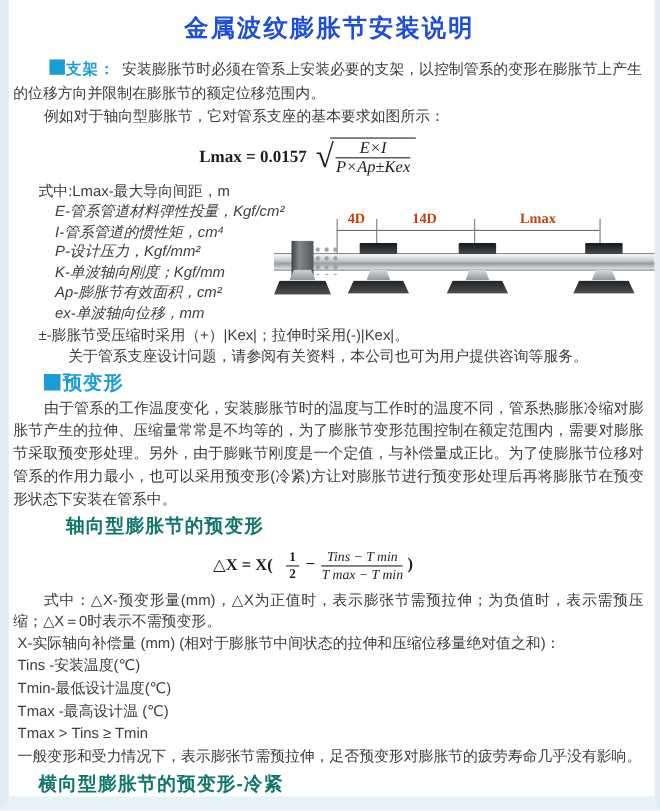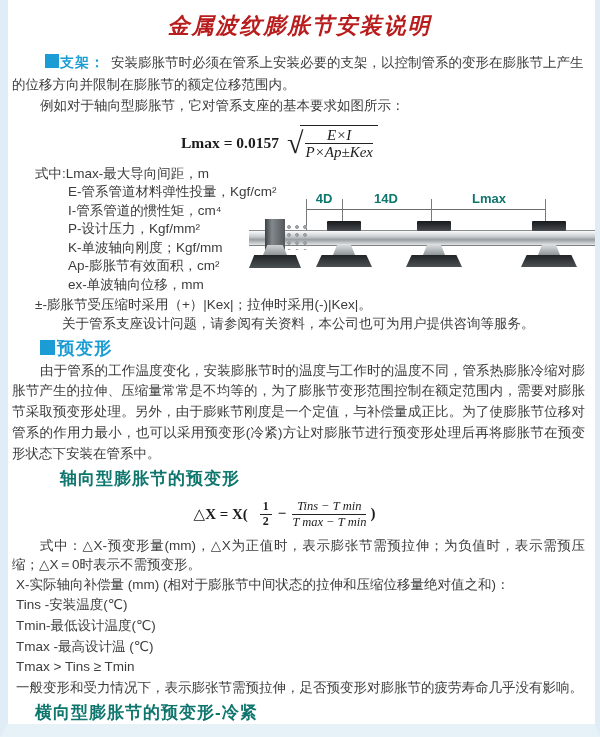--- a/index.html
+++ b/index.html
@@ -5,22 +5,22 @@
   html,body{margin:0;padding:0;background:#ffffff;}
   .page{
     position:relative; width:600px; height:737px; box-sizing:border-box;
     background:#ffffff;
     border-left:8px solid #e1edf6; border-right:5px solid #e1edf6; border-bottom:13px solid #e7f1f8;
     padding:8px 8px 0 4px; overflow:hidden;
     font-family:"Liberation Sans","DejaVu Sans",sans-serif;
     color:#3c3c3c; font-size:13.5px;
   }
   .title{
-    margin:4px 0 12px; text-align:center; color:#b91c1c;
-    font-size:22px; font-weight:bold; letter-spacing:2px; line-height:28px;font-style:italic;
+    margin:4px 0 12px; text-align:center; color:#1d4ed8;
+    font-size:22px; font-weight:bold; letter-spacing:2px; line-height:28px;
   }
   .para{line-height:21.5px; margin:0;}
   .support-para{margin-top:6px; text-indent:0;}
   .support-first{ text-indent:33px; }
   .marker{display:inline-block; width:14px; height:14px; background:#1b9cd4; vertical-align:-1px; margin-right:1px;}
   .support-label{color:#1b9cd4; font-weight:bold; font-size:14px; letter-spacing:1px; margin-right:6px;}
   .example{ text-indent:28px; }
   
   .formula{display:flex; align-items:center; justify-content:center;
     font-family:"Liberation Serif","DejaVu Serif",serif; color:#1c1c1c;}
@@ -36,35 +36,35 @@
   .sfrac .num{border-bottom:1px solid #222; padding:0 3px 1px;}
   .sfrac.it{font-style:italic; font-weight:normal; font-size:12.5px; line-height:14px;}
   .formula-dx{margin:6px 30px 4px 0; height:36px; font-size:15px;}
   .formula-dx .f-lhs,.formula-dx .f-close{font-weight:bold; font-size:15px;}
   .f-minus{margin:0 2px; font-weight:bold;}
   .formula-dy{margin:4px 40px 2px 0; height:30px;}
   .formula-dy .f-rhs{font-weight:bold; font-size:15px; margin-left:4px;}
   
   .defs{line-height:18.6px;}
   .defs-lead{margin-left:23px;}
-  .def-item{margin-left:56px;}
+  .def-item{margin-left:38px;font-style:italic;}
   .pm-note{margin-left:23px; line-height:19px;}
   .service-note{margin-left:50px; line-height:19px;}
   
   .sec-head{margin:4px 0 2px 28px; color:#1b9cd4; font-size:17.5px; font-weight:bold; line-height:22px; letter-spacing:1px;}
   .sec-head .marker{width:15px; height:15px; margin-right:2px;}
   .body-just{ text-align:justify; text-indent:28px; line-height:20.8px; margin:1px 2px 0 0;}
   .sub-head{color:#0f766e; font-size:17px; font-weight:bold; letter-spacing:1px; line-height:23px; margin:2px 0 0 48px;}
   .sub-head.lateral{margin-left:23px; margin-top:3px;}
   .ax-note{text-indent:28px; text-align:justify; line-height:19.6px; margin:2px 2px 0 0;}
   .ax-items{line-height:20.6px; margin-left:4px;}
   
   .diagram{position:absolute; left:241px; top:192px; width:352px; height:90px;}
   .diagram *{position:absolute;}
-  .dim-label{font-family:Liberation Sans, sans-serif; font-weight:bold; font-size:13px; color:#0f766e; top:0; transform:translateX(-50%); line-height:14px;}
+  .dim-label{font-family:Liberation Serif, serif; font-weight:bold; font-size:13px; color:#c2410c; top:0; transform:translateX(-50%); line-height:14px;}
   .dim-line{top:17px; left:57px; width:239px; border-top:1px solid #6b6b6b;}
   .tick{top:7px; width:1px; height:41px; background:#7a7a7a;}
   .pipe{top:38px; left:0; width:352px; height:14px; z-index:1;
     background:linear-gradient(180deg,#fbfbfb,#c9cdd0 40%,#989ea1 62%,#e3e5e6);
     border-top:1px solid #888d90; border-bottom:1px solid #7d8285;}
   .bellows{left:29px; top:32px; width:32px; height:26px; z-index:2;
     background-image:radial-gradient(circle at 3px 3px,#9ba1a5 1.7px,rgba(0,0,0,0) 2.2px);
     background-size:8px 8px;}
   .support{top:29px; width:56px; height:48px; z-index:3;}
   .support .clamp{left:11px; top:0; width:34px; height:10px; border-radius:1px;

